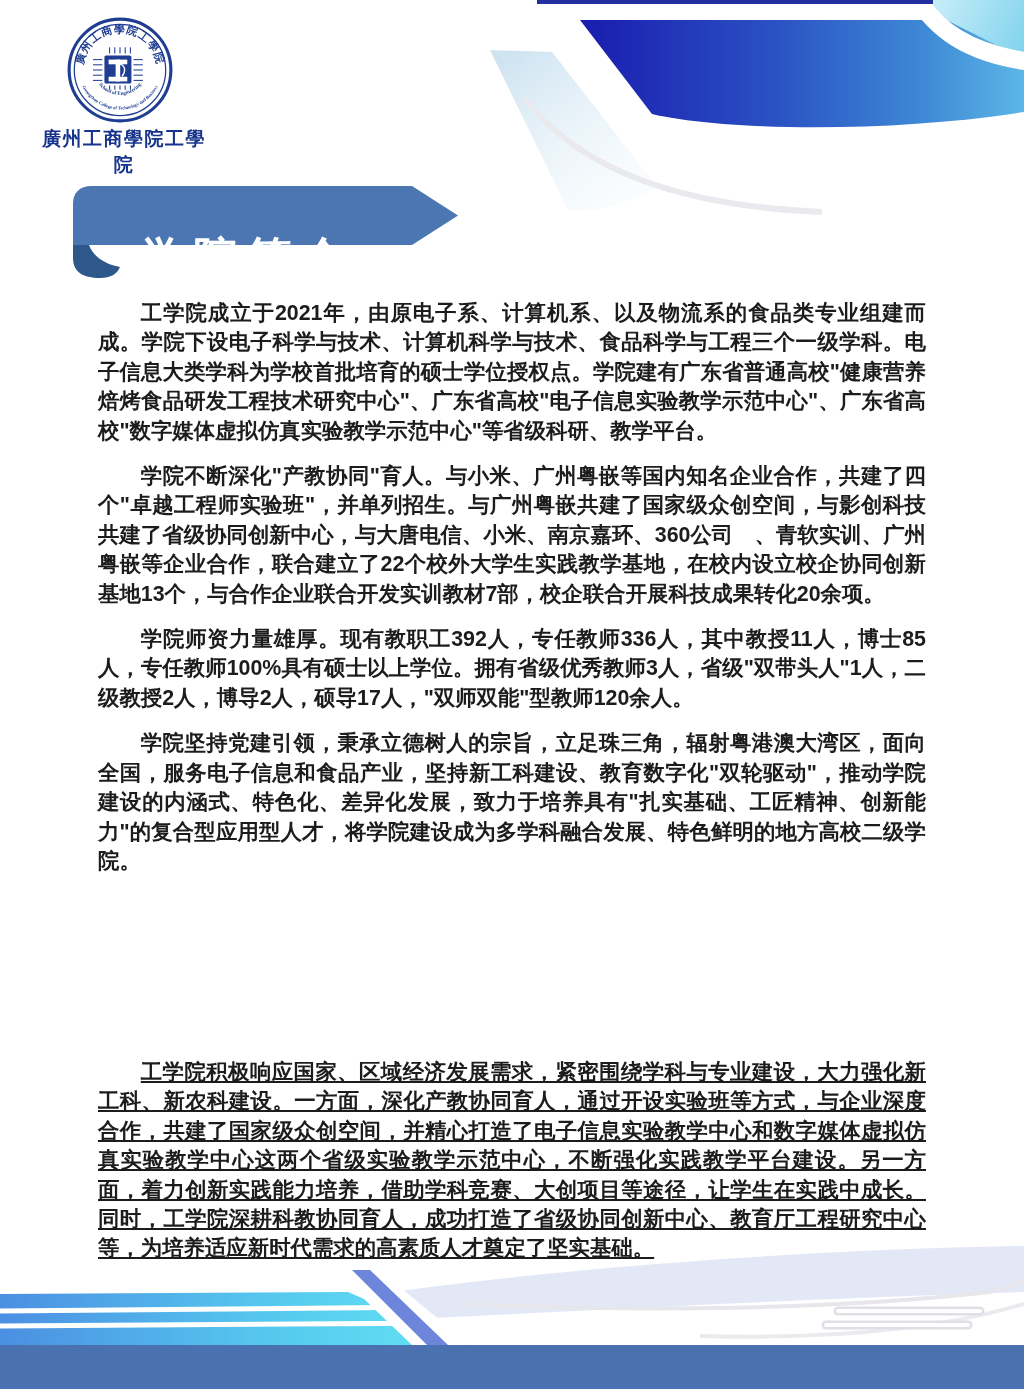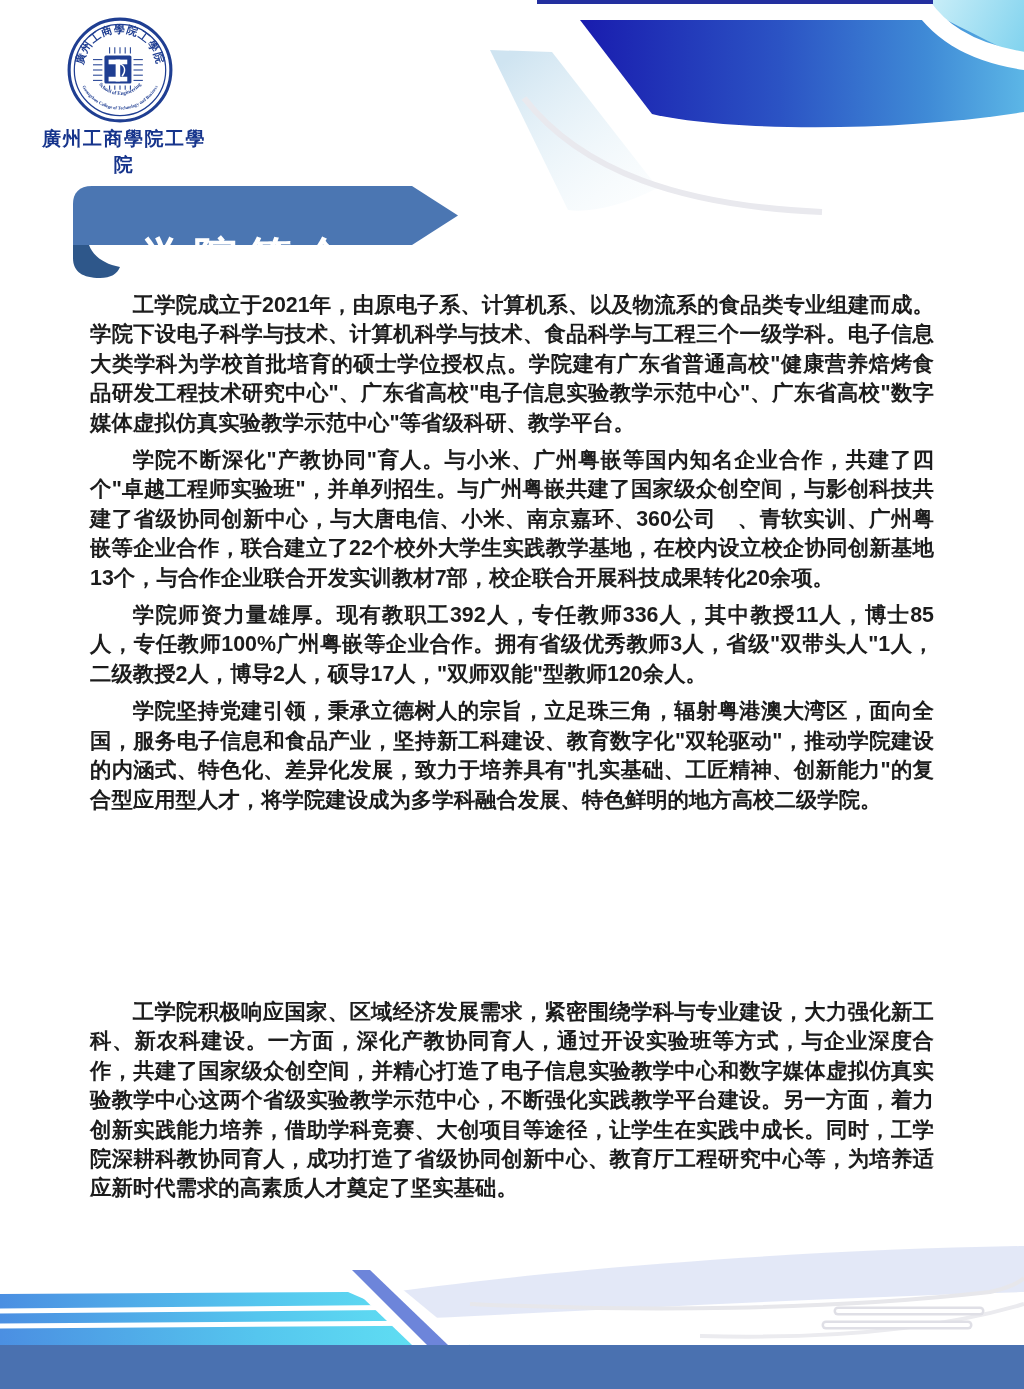--- a/index.html
+++ b/index.html
@@ -15,23 +15,23 @@
         letter-spacing:1.5px;color:#16348c;}
   .ribbon{position:absolute;left:66px;width:400px;height:96px;}
   .ribbon-1{top:183px;}
   .ribbon-2{top:943px;}
   .ribbon svg{position:absolute;left:0;top:0;}
   .ribbon-title{position:absolute;left:7px;top:0;width:339px;height:60px;line-height:62px;
         text-align:center;font-family:"DejaVu Serif","Liberation Serif",serif;font-weight:bold;
         font-size:44px;color:#ffffff;letter-spacing:10px;text-indent:10px;white-space:nowrap;margin-top:44px;}
   .content{position:absolute;left:82px;width:860px;font-size:21.4px;line-height:29.4px;
         text-align:justify;color:#1c1c1c;font-weight:600;}
-  .content p{margin:8px;text-indent:2em;}
+  .content p{margin:16px;text-indent:2em;}
   .content-1{top:283px;}
-  .content-2{top:990px;}
+  .content-2{top:1042px;text-decoration:underline;}
 </style>
 </head>
 <body>
 
 <div class="page">
 
   <svg class="deco deco-top" width="604" height="215" viewBox="0 0 604 215">
     <defs>
       <linearGradient id="gband" x1="160" y1="0" x2="604" y2="0" gradientUnits="userSpaceOnUse">
         <stop offset="0" stop-color="#191cae"></stop>
@@ -141,21 +141,21 @@
     <svg width="400" height="96" viewBox="0 0 400 96">
       <path d="M7,60 L7,75 C7,89 17,95 34,95 C45,95 51,91 54,84 C38,81 27,73 23,62 Z" fill="#2e578a"></path>
       <path d="M26,3 C13,3 7,10 7,21 L7,62 L346,62 L392,32.5 L346,3 Z" fill="#4b76b2"></path>
     </svg>
     <span class="ribbon-title">学院简介</span>
   </div>
 
   <div class="content content-1">
     <p>工学院成立于2021年，由原电子系、计算机系、以及物流系的食品类专业组建而成。学院下设电子科学与技术、计算机科学与技术、食品科学与工程三个一级学科。电子信息大类学科为学校首批培育的硕士学位授权点。学院建有广东省普通高校"健康营养焙烤食品研发工程技术研究中心"、广东省高校"电子信息实验教学示范中心"、广东省高校"数字媒体虚拟仿真实验教学示范中心"等省级科研、教学平台。</p>
     <p>学院不断深化"产教协同"育人。与小米、广州粤嵌等国内知名企业合作，共建了四个"卓越工程师实验班"，并单列招生。与广州粤嵌共建了国家级众创空间，与影创科技共建了省级协同创新中心，与大唐电信、小米、南京嘉环、360公司　、青软实训、广州粤嵌等企业合作，联合建立了22个校外大学生实践教学基地，在校内设立校企协同创新基地13个，与合作企业联合开发实训教材7部，校企联合开展科技成果转化20余项。</p>
-    <p>学院师资力量雄厚。现有教职工392人，专任教师336人，其中教授11人，博士85人，专任教师100%广州粤嵌等企业合作。拥有省级优秀教师3人，省级"双带头人"1人，二级教授2人，博导2人，硕导17人，"双师双能"型教师120余人。</p>
+    <p>学院师资力量雄厚。现有教职工392人，专任教师336人，其中教授11人，博士85人，专任教师100%具有硕士以上学位。拥有省级优秀教师3人，省级"双带头人"1人，二级教授2人，博导2人，硕导17人，"双师双能"型教师120余人。</p>
     <p>学院坚持党建引领，秉承立德树人的宗旨，立足珠三角，辐射粤港澳大湾区，面向全国，服务电子信息和食品产业，坚持新工科建设、教育数字化"双轮驱动"，推动学院建设的内涵式、特色化、差异化发展，致力于培养具有"扎实基础、工匠精神、创新能力"的复合型应用型人才，将学院建设成为多学科融合发展、特色鲜明的地方高校二级学院。</p>
   </div>
 
 
   <div class="content content-2">
     <p>工学院积极响应国家、区域经济发展需求，紧密围绕学科与专业建设，大力强化新工科、新农科建设。一方面，深化产教协同育人，通过开设实验班等方式，与企业深度合作，共建了国家级众创空间，并精心打造了电子信息实验教学中心和数字媒体虚拟仿真实验教学中心这两个省级实验教学示范中心，不断强化实践教学平台建设。另一方面，着力创新实践能力培养，借助学科竞赛、大创项目等途径，让学生在实践中成长。同时，工学院深耕科教协同育人，成功打造了省级协同创新中心、教育厅工程研究中心等，为培养适应新时代需求的高素质人才奠定了坚实基础。</p>
   </div>
 
 </div>
 

